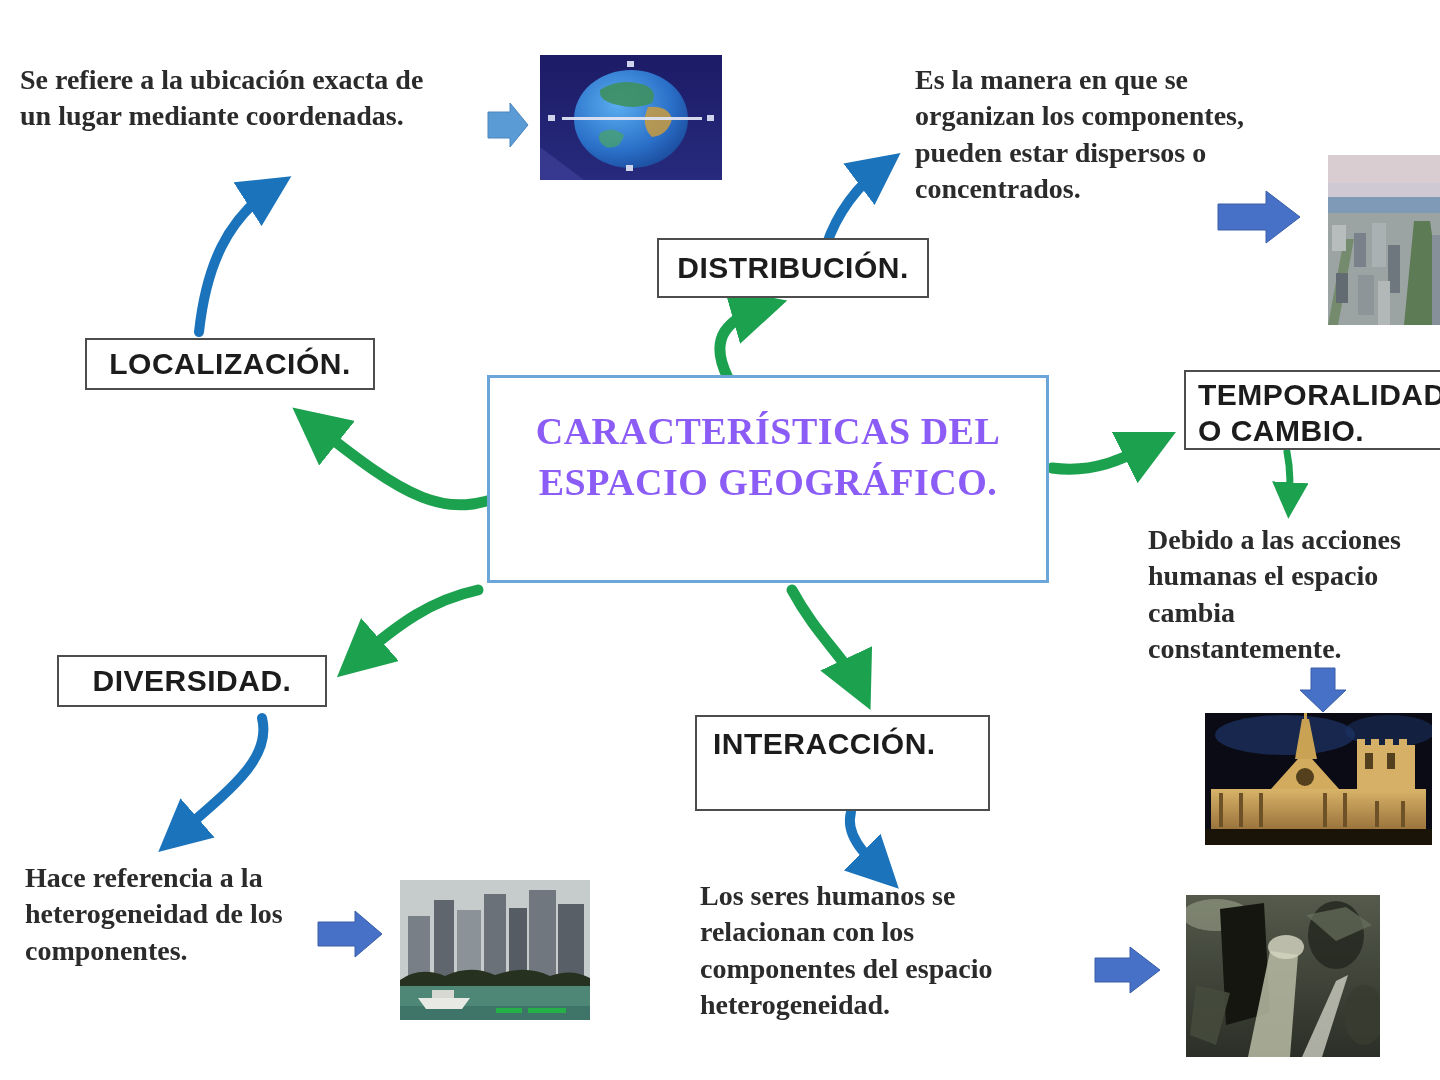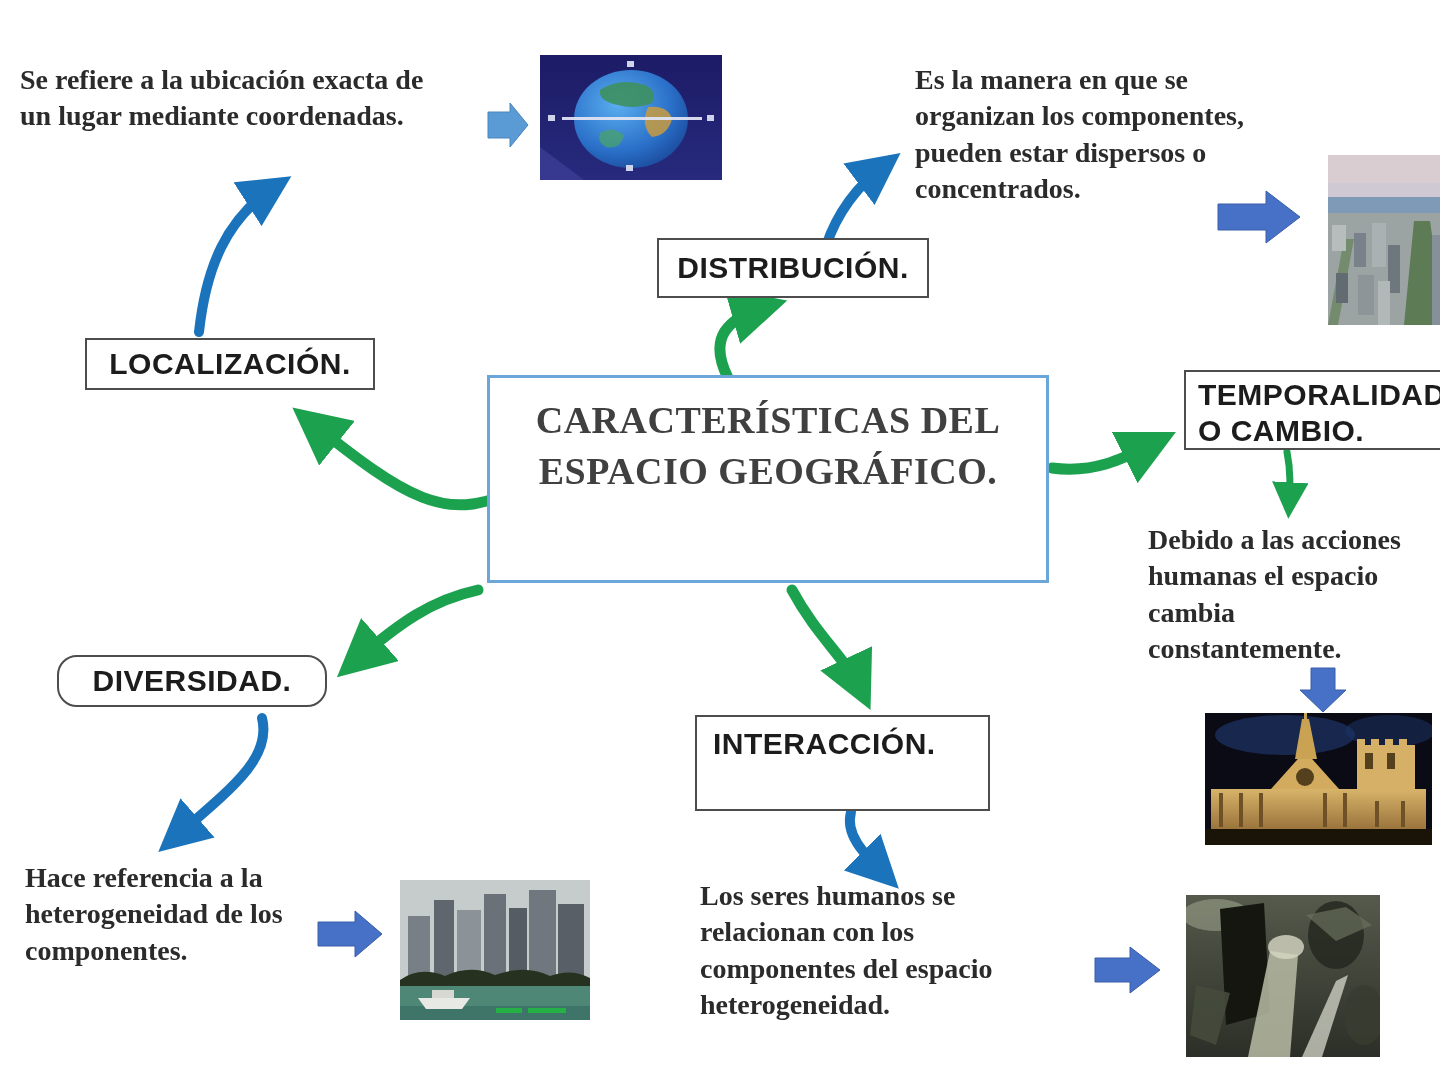--- a/index.html
+++ b/index.html
@@ -12,21 +12,21 @@
   .ba{fill:none;stroke:#1b74bb;stroke-width:10;stroke-linecap:round;marker-end:url(#ah-blue);}
   .blk{fill:#4671c6;stroke:#3a5ea8;stroke-width:1;}
   .blk.light{fill:#5b9bd5;stroke:#4a85bd;}
   
   .label-box{position:absolute;z-index:2;background:#fff;border:2px solid #4d4d4d;
     color:#1c1c1c;font-weight:700;font-size:30px;letter-spacing:.5px;
     display:flex;align-items:center;justify-content:center;box-sizing:border-box;margin-left:12px;}
   .center-box{position:absolute;z-index:2;background:#fff;border:3px solid #6aa7d8;
     box-sizing:border-box;text-align:center;}
   .center-title{font-family:"Liberation Serif",serif;font-weight:700;font-size:38px;
-    line-height:1.35;color:#404040;white-space:pre-line;padding-top:17px;letter-spacing:.5px;}
+    line-height:1.35;color:#8b5cf6;white-space:pre-line;padding-top:28px;letter-spacing:.5px;}
   
   .desc{position:absolute;z-index:2;font-family:"Liberation Serif",serif;font-weight:700;
     font-size:28px;line-height:1.3;color:#2b2b2b;text-align:left;white-space:pre-line;}
   
   .label-col{flex-direction:column;align-items:flex-start;justify-content:flex-start;line-height:1.2;}
   .row-justify{display:flex;justify-content:space-between;width:100%;}
   .img-frame{position:absolute;z-index:2;overflow:hidden;}
 </style>
 </head>
 <body>
@@ -71,21 +71,21 @@
 
 <div class="label-box" style="left:645px;top:238px;width:272px;height:60px;">
   <span>DISTRIBUCIÓN.</span>
 </div>
 
 <div class="label-box label-col" style="left:1172px;top:370px;width:282px;height:80px;padding:5px 12px;">
   <span>TEMPORALIDAD</span>
   <span>O CAMBIO.</span>
 </div>
 
-<div class="label-box" style="left:45px;top:655px;width:270px;height:52px;border-radius:20px;">
+<div class="label-box" style="left:45px;top:655px;width:270px;height:52px;">
   <span>DIVERSIDAD.</span>
 </div>
 
 <div class="label-box label-col" style="left:683px;top:715px;width:295px;height:96px;padding:9px 16px;">
   <span>INTERACCIÓN.</span>
 </div>
 
 <div class="desc" style="left:20px;top:62px;width:465px;">Se refiere a la ubicación exacta de
 un lugar mediante coordenadas.</div>
 

